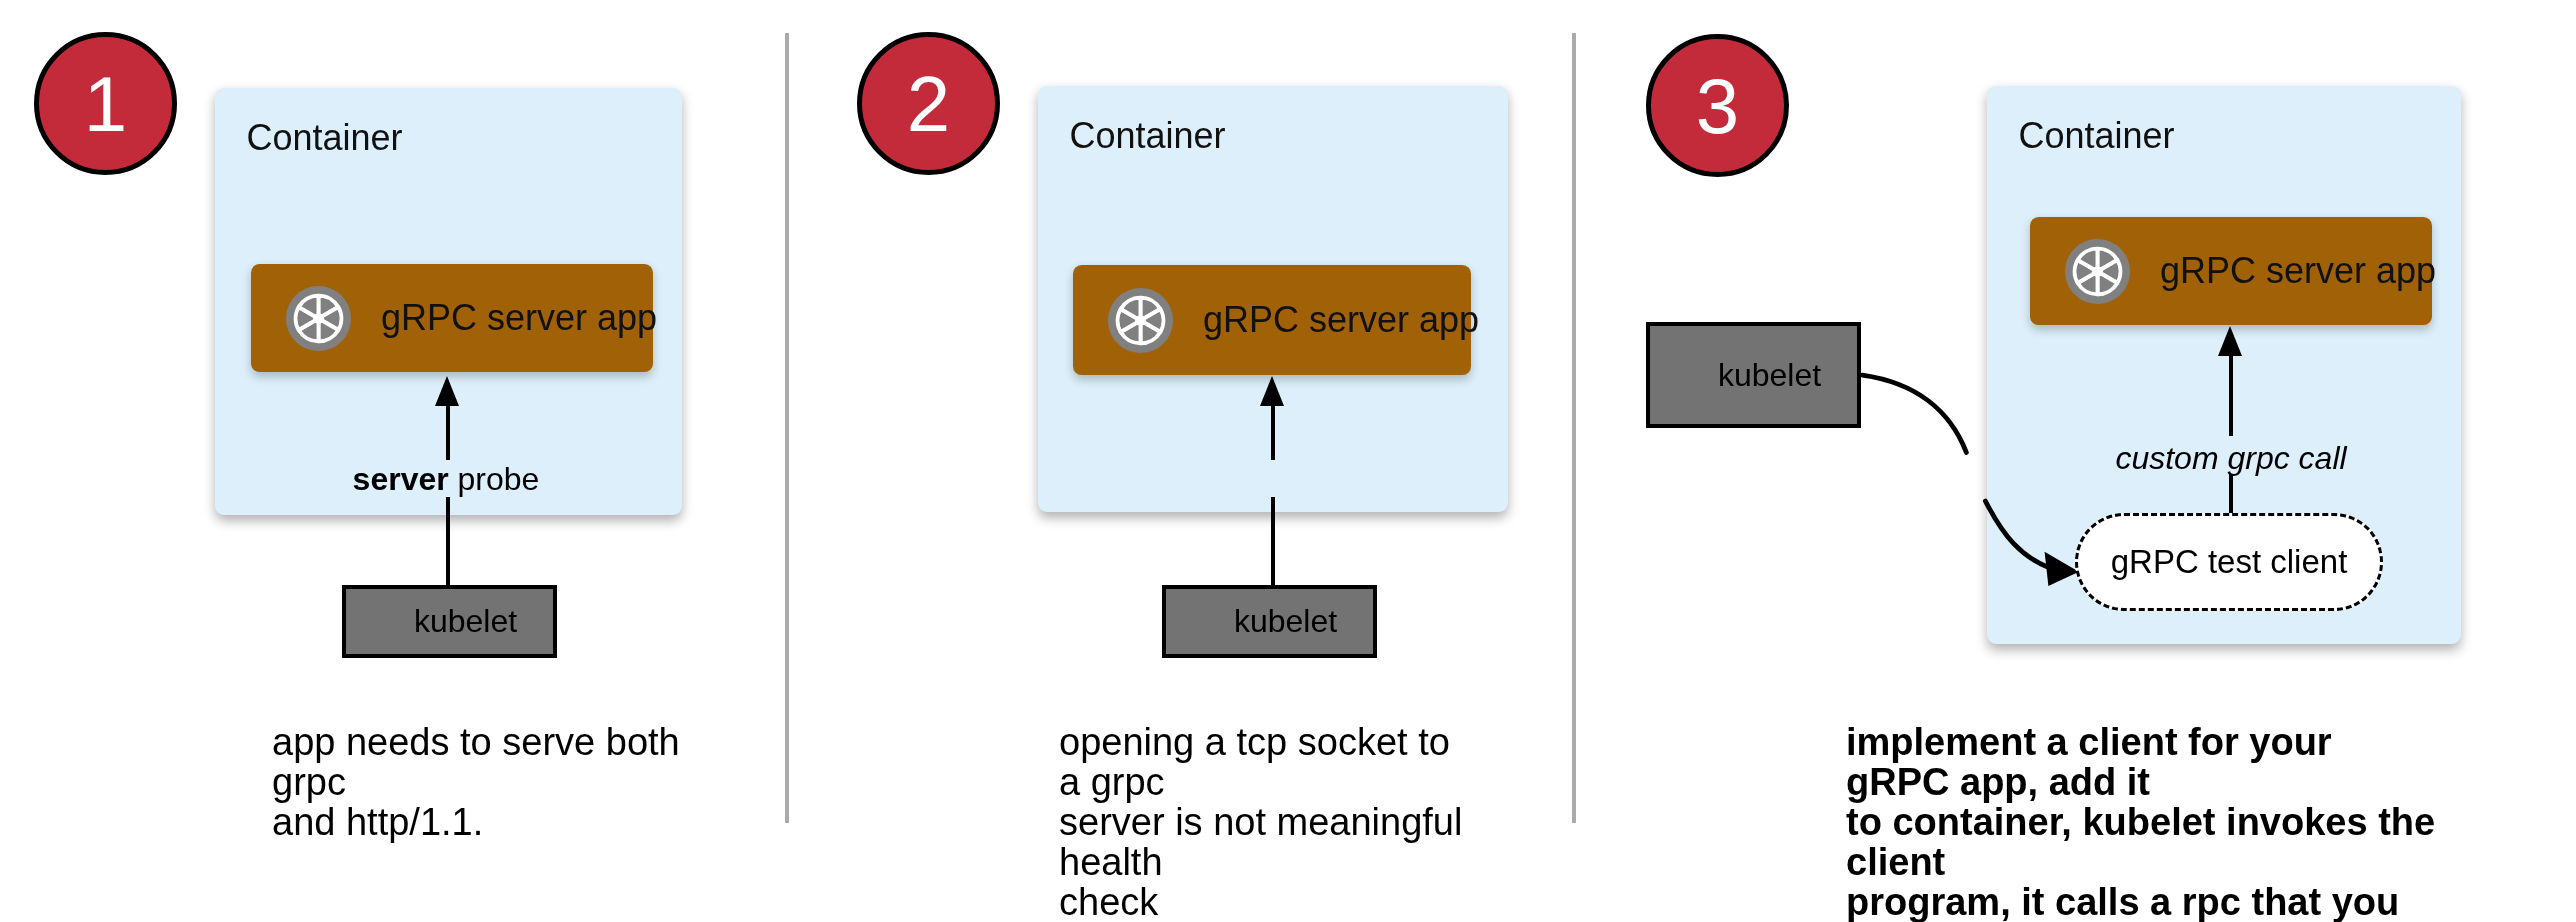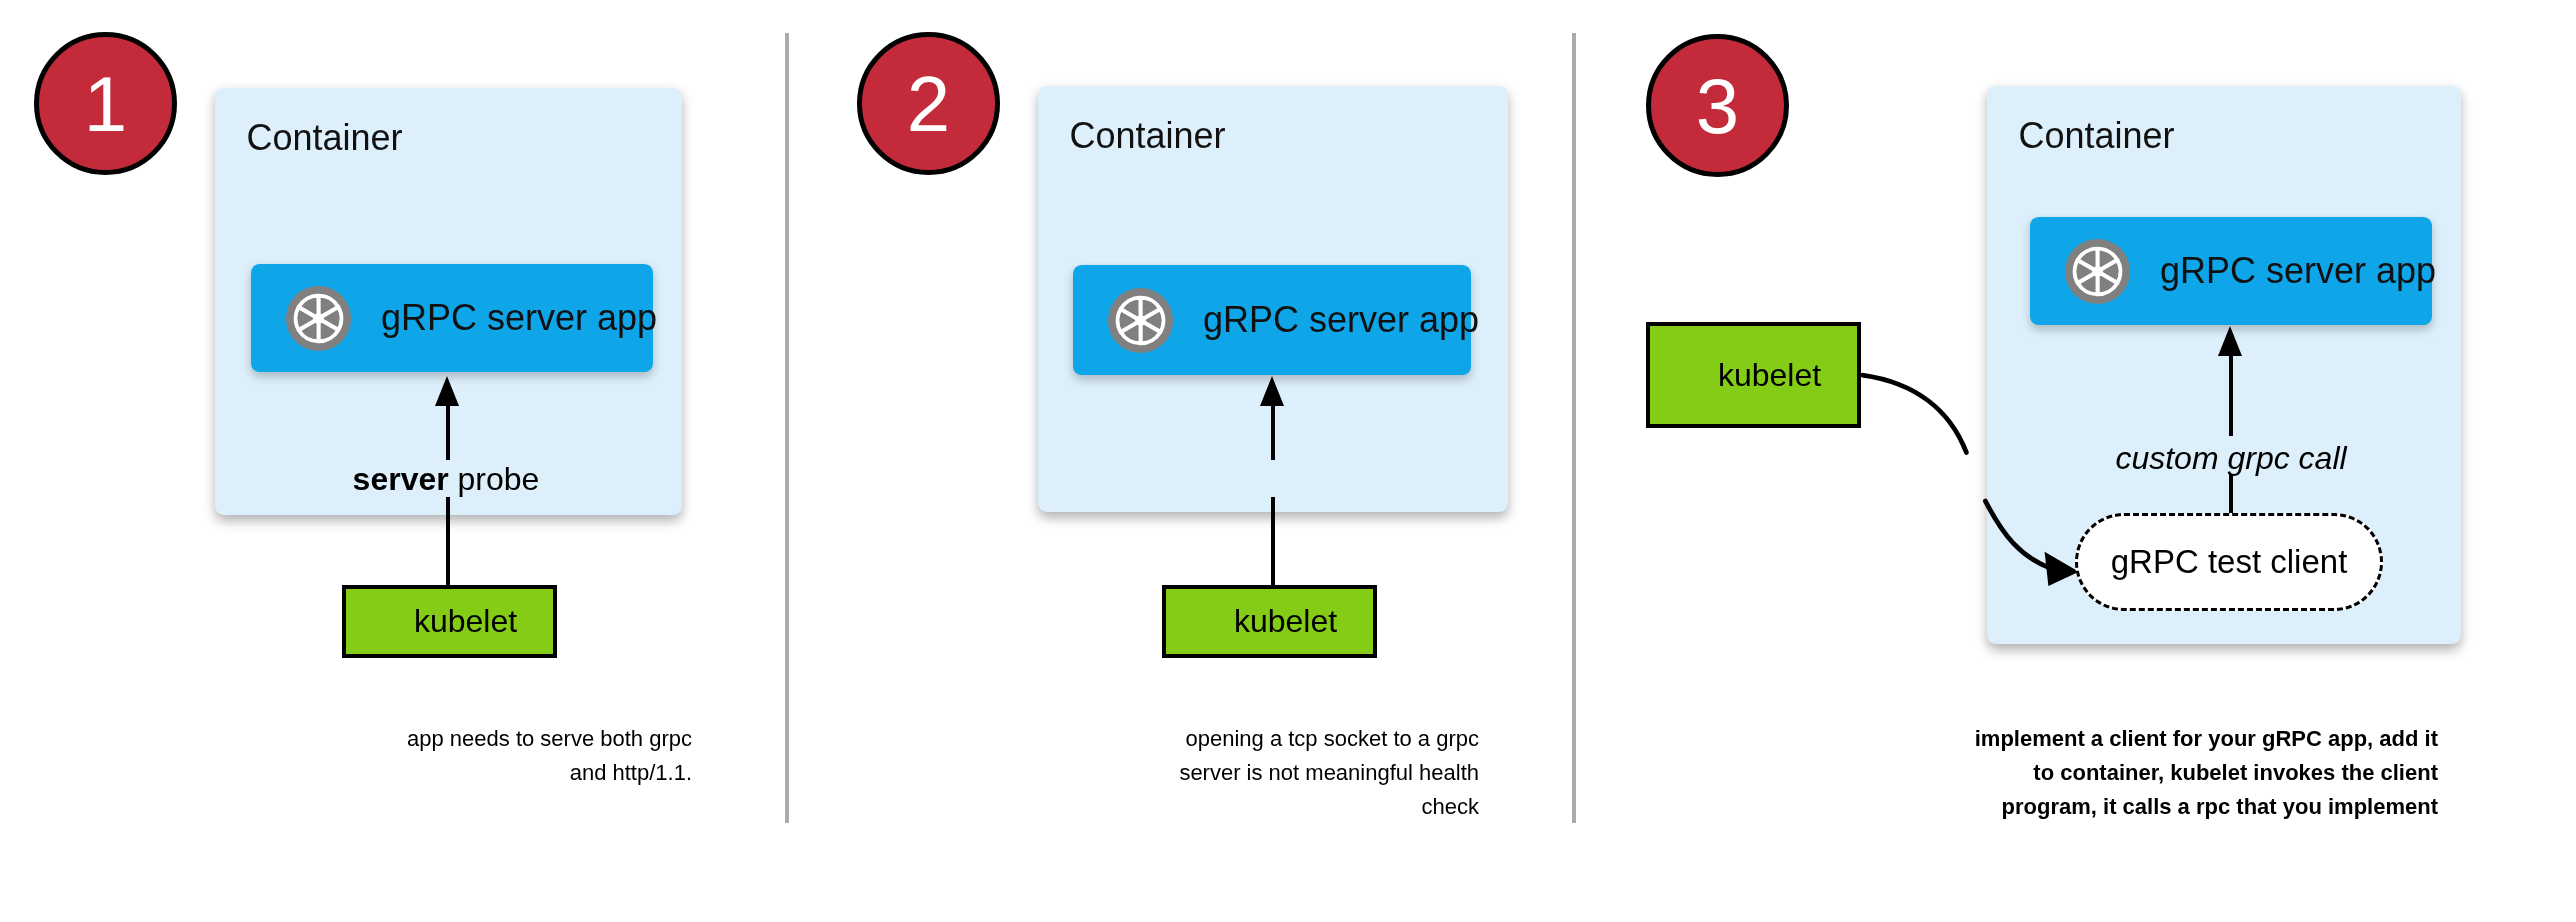--- a/index.html
+++ b/index.html
@@ -23,32 +23,32 @@
     box-shadow:0 5.7px 11.4px rgba(0,0,0,0.30);
   }
   #container-1{left:215px;top:88px;width:467px;height:427px;}
   #container-2{left:1038px;top:86px;width:470px;height:426px;}
   #container-3{left:1987px;top:86px;width:474px;height:558px;}
   .container-label{
     position:absolute;left:31.5px;top:29px;font-size:36px;color:#111;
   }
   
   .app-card{
-    position:absolute;background:#0ea5e9;border-radius:8.6px;
+    position:absolute;background:#a16207;border-radius:8.6px;
     box-shadow:0 4.8px 9.5px rgba(0,0,0,0.22);
     display:flex;align-items:center;box-sizing:border-box;padding-left:32px;
   }
   #card-1{left:251px;top:264px;width:402px;height:108px;}
   #card-2{left:1073px;top:265px;width:398px;height:110px;}
   #card-3{left:2030px;top:217px;width:402px;height:108px;}
   .app-card .icon{width:71px;height:71px;flex:0 0 71px;margin-right:27px;}
   .card-label{font-size:36px;color:#111;white-space:nowrap;}
   
   .kubelet-box{
-    position:absolute;background:#84cc16;border:4.8px solid #000;box-sizing:border-box;
+    position:absolute;background:#737373;border:4.8px solid #000;box-sizing:border-box;
     display:flex;align-items:center;justify-content:center;font-size:32px;padding-left:32px;
   }
   #kubelet-1{left:342px;top:585px;width:215px;height:73px;}
   #kubelet-2{left:1162px;top:585px;width:215px;height:73px;}
   #kubelet-3{left:1646px;top:322px;width:215px;height:106px;}
   
   .vline{position:absolute;width:3.8px;background:#000;}
   .tri-up{
     position:absolute;width:0;height:0;
     border-left:12.4px solid transparent;border-right:12.4px solid transparent;
@@ -60,21 +60,21 @@
   }
   .probe-label b{font-weight:bold;}
   
   #test-client{
     position:absolute;left:2075px;top:513px;width:308px;height:98px;
     background:#fff;border:3.8px dashed #000;border-radius:52px;box-sizing:border-box;
     display:flex;align-items:center;justify-content:center;font-size:33px;
   }
   
   .caption{
-    position:absolute;font-size:22px;line-height:34px;text-align:right;
+    position:absolute;font-size:38px;line-height:40px;text-align:left;
     white-space:pre-line;color:#000;
   }
   #caption-1{left:272px;top:722px;width:420px;}
   #caption-2{left:1059px;top:722px;width:420px;}
   #caption-3{left:1846px;top:722px;width:592px;font-weight:bold;}
   
   .divider{position:absolute;top:33px;width:3.8px;height:790px;background:#ababab;}
   #divider-1{left:785px;}
   #divider-2{left:1572px;}
   

